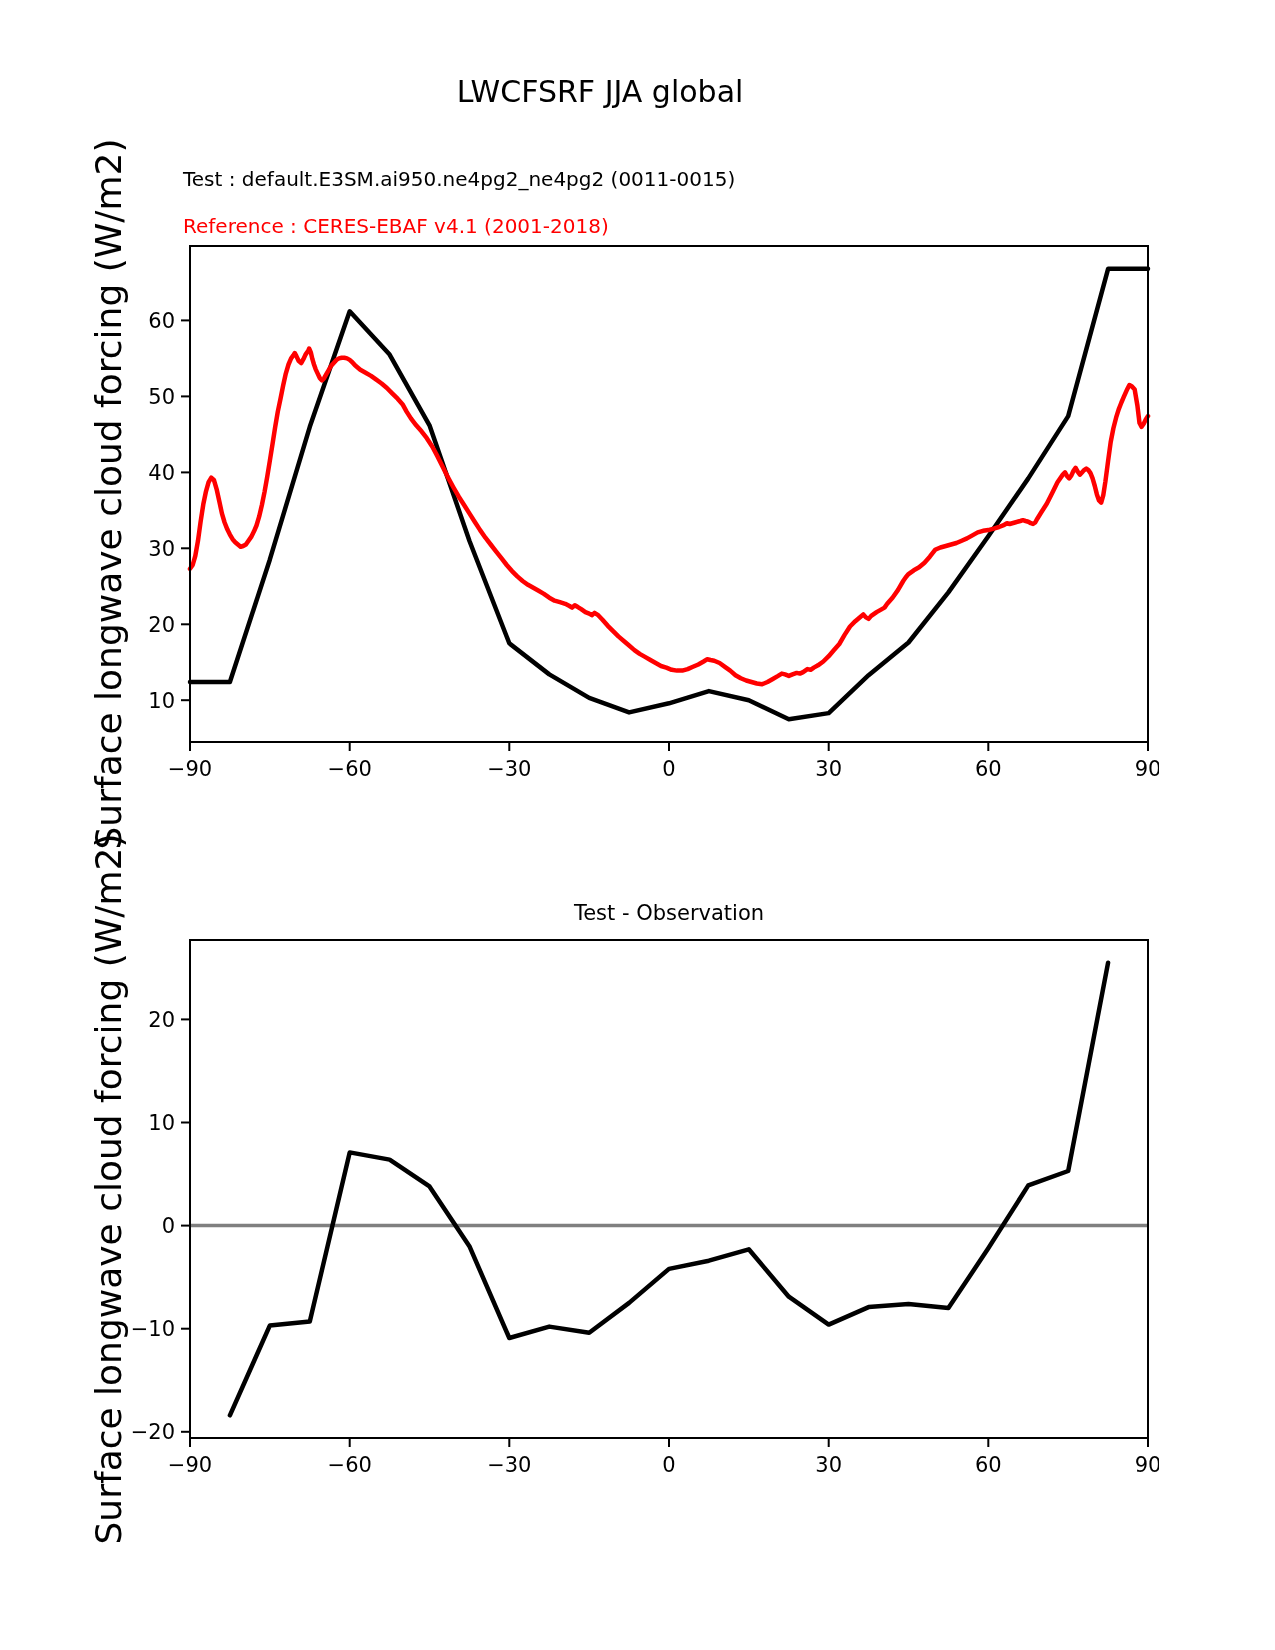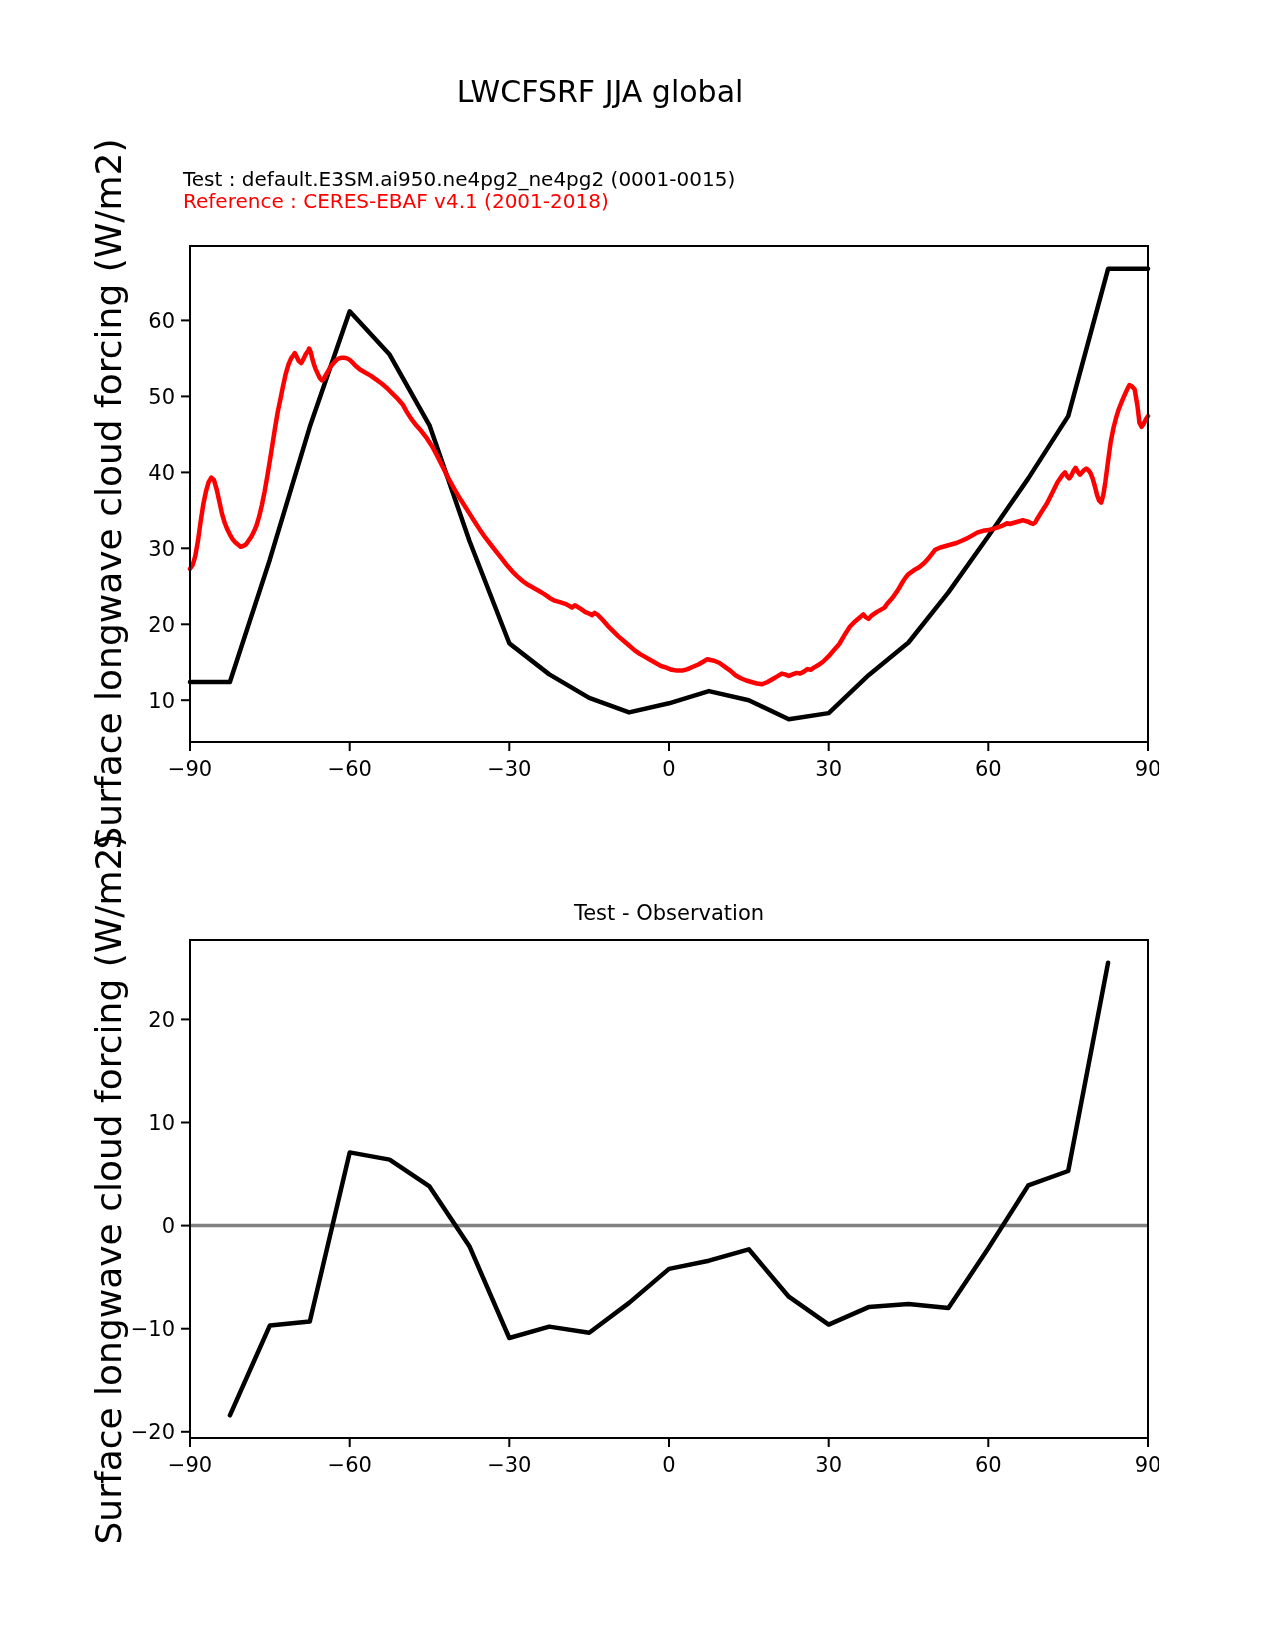--- a/index.html
+++ b/index.html
@@ -2,36 +2,36 @@
 <html><head>
 <meta charset="utf-8">
 <style>
   html,body{margin:0;padding:0;background:#ffffff;}
   .figure{position:relative;width:1159px;height:1650px;background:#ffffff;
           font-family:"DejaVu Sans","Liberation Sans",sans-serif;color:#000;overflow:hidden;}
   .fig-title{position:absolute;left:600px;top:74px;transform:translateX(-50%);
              font-size:30px;white-space:nowrap;}
   .sub-label{position:absolute;left:183px;font-size:20px;white-space:nowrap;}
   .test-label{top:167px;color:#000000;}
-  .ref-label{top:189px;color:#ff0000;}
+  .ref-label{top:214px;color:#ff0000;}
   .subplot-title{position:absolute;left:669px;top:901px;transform:translateX(-50%);
                  font-size:21px;white-space:nowrap;}
   .ylabel{position:absolute;font-size:36px;white-space:nowrap;
           transform:translate(-50%,-50%) rotate(-90deg);}
   .ylabel-top{left:108px;top:494px;}
   .ylabel-bottom{left:108px;top:1189px;}
   svg.canvas{position:absolute;left:0;top:0;}
   svg text{font-family:"DejaVu Sans","Liberation Sans",sans-serif;}
 </style>
 </head>
 <body>
 
 <div class="figure">
   <div class="fig-title">LWCFSRF JJA global</div>
-  <div class="sub-label test-label">Test : default.E3SM.ai950.ne4pg2_ne4pg2 (0001-0015)</div>
+  <div class="sub-label test-label">Test : default.E3SM.ai950.ne4pg2_ne4pg2 (0011-0015)</div>
   <div class="sub-label ref-label">Reference : CERES-EBAF v4.1 (2001-2018)</div>
   <div class="ylabel ylabel-top">Surface longwave cloud forcing (W/m2)</div>
   <div class="ylabel ylabel-bottom">Surface longwave cloud forcing (W/m2)</div>
   <div class="subplot-title">Test - Observation</div>
   <svg id="plot-canvas" class="canvas" width="1275" height="1650" viewBox="0 0 1275 1650">
       <polyline points="190.0,682.0 229.9,682.0 269.8,559.7 309.8,426.8 349.7,311.3 389.6,354.6 429.5,425.3 469.4,540.7 509.3,643.3 549.3,674.4 589.2,697.9 629.1,712.4 669.0,703.3 708.9,691.1 748.8,700.2 788.8,719.2 828.7,713.1 868.6,675.2 908.5,642.5 948.4,592.4 988.3,536.2 1028.3,478.4 1068.2,416.1 1108.1,268.8 1148.0,268.8" fill="none" stroke="#000000" stroke-width="4.5" stroke-linejoin="round" stroke-linecap="round"></polyline>
       <polyline points="190.0,568.8 192.7,565.0 195.3,555.9 198.0,540.7 200.6,521.7 203.3,504.3 206.0,491.3 208.6,482.2 211.3,477.7 213.9,479.9 216.6,489.1 219.3,501.2 221.9,513.4 224.6,522.5 227.3,529.3 229.9,534.6 232.6,539.2 235.2,542.2 237.9,544.5 240.6,546.8 243.2,546.0 245.9,544.5 248.5,540.7 251.2,536.9 253.9,531.6 256.5,525.5 259.2,516.4 261.9,505.0 264.5,492.1 267.2,476.9 269.8,461.0 272.5,444.2 275.2,426.8 277.8,411.6 280.5,398.7 283.1,385.8 285.8,373.6 288.5,364.5 291.1,358.4 293.3,355.4 294.8,353.1 296.4,356.1 298.6,360.7 301.2,363.0 303.4,359.2 305.5,354.6 307.1,352.3 308.2,350.8 309.2,348.5 310.8,352.3 312.4,359.2 314.0,364.5 315.6,369.1 317.7,373.6 319.9,378.2 322.0,380.4 324.1,378.2 326.2,374.4 328.4,370.6 331.0,366.0 333.7,363.0 336.4,359.9 339.0,358.4 341.7,357.7 344.3,357.7 347.0,358.4 349.7,359.9 352.3,362.2 355.0,365.3 357.6,367.5 360.3,369.8 365.6,372.8 371.0,375.9 376.3,379.7 381.6,383.5 386.9,388.0 392.2,393.4 397.6,398.7 402.9,404.8 406.6,411.6 410.9,418.4 416.2,425.3 421.5,431.3 426.8,438.2 432.2,446.5 437.5,456.4 442.8,467.0 448.1,477.7 453.5,487.5 458.8,496.7 464.1,505.0 469.4,513.4 474.7,521.7 480.1,530.1 485.4,537.7 490.7,544.5 496.0,551.3 501.4,558.2 506.7,565.0 512.0,571.1 517.3,576.4 522.6,581.0 528.0,584.8 533.3,587.8 538.6,590.8 543.9,593.9 549.3,597.7 554.6,600.7 559.9,602.2 565.2,603.8 569.5,606.0 572.1,607.6 574.8,605.3 577.5,606.8 581.2,609.1 585.4,612.1 589.2,613.6 591.8,615.2 594.5,612.9 598.2,615.2 602.5,619.7 607.8,625.8 613.1,631.1 618.4,636.4 623.8,641.0 629.1,645.5 634.4,650.1 639.7,653.9 645.0,656.9 650.4,660.0 655.7,663.0 661.0,666.0 666.3,667.6 671.7,669.8 677.0,670.6 682.3,670.6 687.6,669.1 693.0,666.8 698.3,664.5 703.6,661.5 707.3,659.2 710.5,660.0 714.2,660.7 719.6,663.0 724.9,666.8 730.2,670.6 735.5,675.2 740.8,678.2 746.2,680.5 751.5,682.0 756.8,683.5 762.1,684.3 767.5,682.0 772.8,679.0 778.1,675.9 781.8,673.6 785.0,674.4 788.8,675.9 792.5,674.4 796.7,672.9 799.9,673.6 803.1,672.1 807.4,669.1 810.6,669.8 813.8,667.6 818.0,665.3 823.3,661.5 828.7,656.2 834.0,650.1 839.3,644.0 844.6,634.9 850.0,626.5 855.3,621.2 860.6,616.7 863.3,614.4 865.9,617.4 868.6,618.9 871.2,615.9 876.6,612.1 881.9,609.1 884.5,607.6 887.2,603.8 892.5,597.7 897.9,590.1 903.2,581.0 905.8,577.2 908.5,574.1 913.8,570.3 919.1,567.3 924.5,562.7 929.8,556.7 935.1,549.8 940.4,547.5 945.8,546.0 951.1,544.5 956.4,543.0 961.7,540.7 967.0,538.4 972.4,535.4 977.7,532.4 983.0,530.8 988.3,530.1 993.7,528.6 999.0,527.0 1004.3,524.8 1007.0,523.2 1009.6,524.0 1014.9,522.5 1020.3,521.0 1022.9,520.2 1025.6,521.0 1028.3,521.7 1030.9,523.2 1033.0,524.0 1035.2,522.5 1037.3,518.7 1041.6,511.8 1046.9,503.5 1052.2,492.9 1057.5,482.2 1062.8,474.6 1065.0,472.4 1067.1,476.2 1069.2,478.4 1071.4,475.4 1073.5,470.8 1075.6,467.8 1077.7,471.6 1079.9,474.6 1082.0,472.4 1084.1,470.1 1086.3,468.6 1088.4,470.1 1090.5,473.1 1092.6,478.4 1094.8,486.0 1096.9,494.4 1099.0,500.5 1101.2,502.7 1103.3,495.1 1105.4,481.5 1108.1,461.0 1110.7,442.0 1113.4,428.3 1116.1,417.7 1118.7,409.3 1121.4,402.5 1124.0,396.4 1126.7,390.3 1129.4,385.0 1132.0,386.5 1134.7,389.6 1137.4,405.5 1139.5,423.0 1141.6,426.8 1143.7,423.7 1145.9,419.2 1148.0,416.1" fill="none" stroke="#ff0000" stroke-width="4.5" stroke-linejoin="round" stroke-linecap="round"></polyline>
       <rect x="190" y="246" width="958" height="496" fill="none" stroke="#000000" stroke-width="2"></rect>
       <line x1="190.0" x2="190.0" y1="742" y2="751" stroke="#000" stroke-width="2"></line>
       <text x="190.0" y="776" text-anchor="middle" font-size="21" fill="#000">−90</text>

